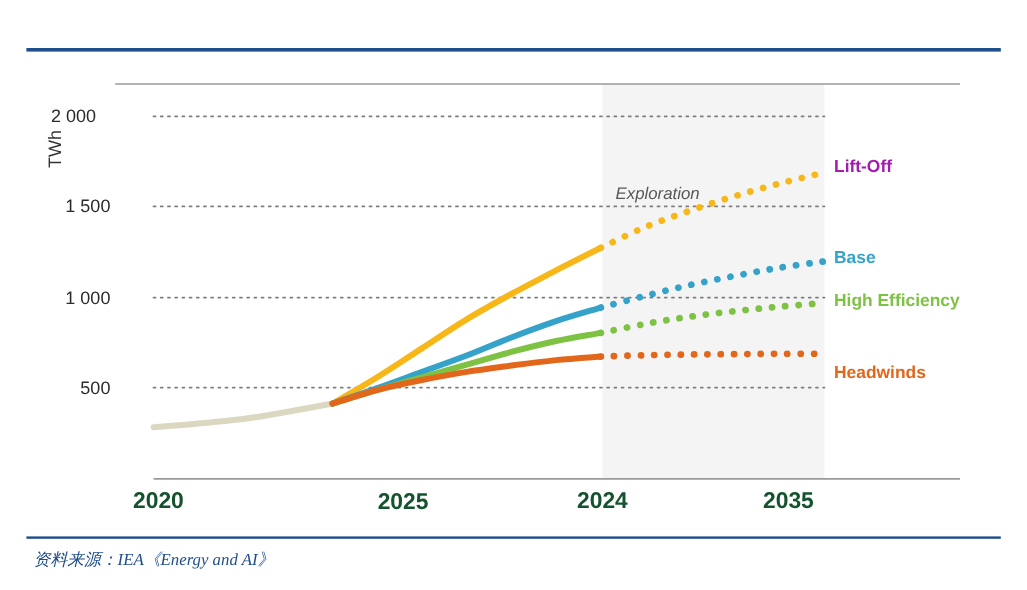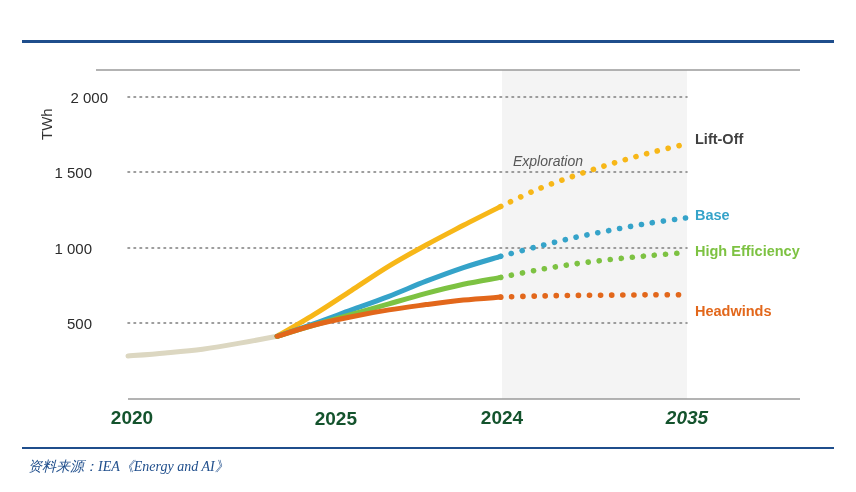--- a/index.html
+++ b/index.html
@@ -90,33 +90,33 @@
           <path d="M500.7,204.3 C506.9,202.7 525.5,197.6 537.9,194.5 C550.4,191.3 562.8,188.2 575.2,185.4 C587.6,182.7 600.0,180.3 612.5,177.9 C624.9,175.5 637.3,173.1 649.7,171.1 C662.2,169.1 680.8,166.7 687.0,165.8" fill="none" stroke="#35A3C9" stroke-width="5.6" stroke-linecap="round" stroke-dasharray="0.1 11"></path>
           <path d="M277.1,284.3 C283.3,282.4 301.9,276.7 314.3,273.0 C326.8,269.4 339.2,266.0 351.6,262.4 C364.0,258.9 376.4,255.4 388.9,251.9 C401.3,248.3 413.7,244.6 426.1,241.3 C438.6,238.0 451.0,234.9 463.4,232.2 C475.8,229.6 494.5,226.6 500.7,225.4" fill="none" stroke="#7DC242" stroke-width="5" stroke-linecap="round" stroke-linejoin="round"></path>
           <path d="M500.7,225.4 C506.9,224.2 525.5,220.2 537.9,217.9 C550.4,215.6 562.8,213.6 575.2,211.9 C587.6,210.1 600.0,208.7 612.5,207.3 C624.9,205.9 637.3,204.7 649.7,203.6 C662.2,202.4 680.8,201.0 687.0,200.5" fill="none" stroke="#7DC242" stroke-width="5.6" stroke-linecap="round" stroke-dasharray="0.1 11"></path>
           <path d="M277.1,284.3 C283.3,282.4 301.9,276.3 314.3,273.0 C326.8,269.7 339.2,267.2 351.6,264.7 C364.0,262.2 376.4,259.9 388.9,257.9 C401.3,255.9 413.7,254.3 426.1,252.6 C438.6,251.0 451.0,249.4 463.4,248.1 C475.8,246.8 494.5,245.6 500.7,245.1" fill="none" stroke="#E2671B" stroke-width="5" stroke-linecap="round" stroke-linejoin="round"></path>
           <path d="M500.7,245.1 C506.9,244.9 525.5,244.3 537.9,244.0 C550.4,243.7 562.8,243.6 575.2,243.4 C587.6,243.3 600.0,243.2 612.5,243.1 C624.9,243.0 637.3,242.9 649.7,242.8 C662.2,242.8 680.8,242.8 687.0,242.8" fill="none" stroke="#E2671B" stroke-width="5.6" stroke-linecap="round" stroke-dasharray="0.1 11"></path>
         </g>
     </svg>
 
     <div class="ylabel">TWh</div>
 
-    <div class="ytick" style="left:36px;top:37px;">2 000</div>
+    <div class="ytick" style="left:8px;top:37px;">2 000</div>
     <div class="ytick" style="left:20px;top:112px;">1 500</div>
     <div class="ytick" style="left:20px;top:188px;">1 000</div>
     <div class="ytick" style="left:20px;top:263px;">500</div>
 
     <div class="xtick" style="left:92px;top:355px;">2020</div>
     <div class="xtick" style="left:277px;top:356px;text-align:right;">2025</div>
     <div class="xtick" style="left:462px;top:355px;">2024</div>
-    <div class="xtick" style="left:647px;top:355px;font-style:italic;">2035</div>
+    <div class="xtick" style="left:617px;top:355px;">2035</div>
 
     <div class="explore-label">Exploration</div>
 
-    <div class="series-label" style="left:695px;top:79px;color:#404040;">Lift-Off</div>
+    <div class="series-label" style="left:695px;top:79px;color:#a21caf;">Lift-Off</div>
     <div class="series-label" style="left:695px;top:155px;color:#35A3C9;">Base</div>
     <div class="series-label" style="left:695px;top:191px;color:#7DC242;">High Efficiency</div>
     <div class="series-label" style="left:695px;top:233px;color:#E2671B;margin-top:18px;">Headwinds</div>
   </div>
 
   <div class="footer-rule"></div>
   <div class="footer-note">资料来源：IEA《Energy and AI》</div>
 
 </div>
 

